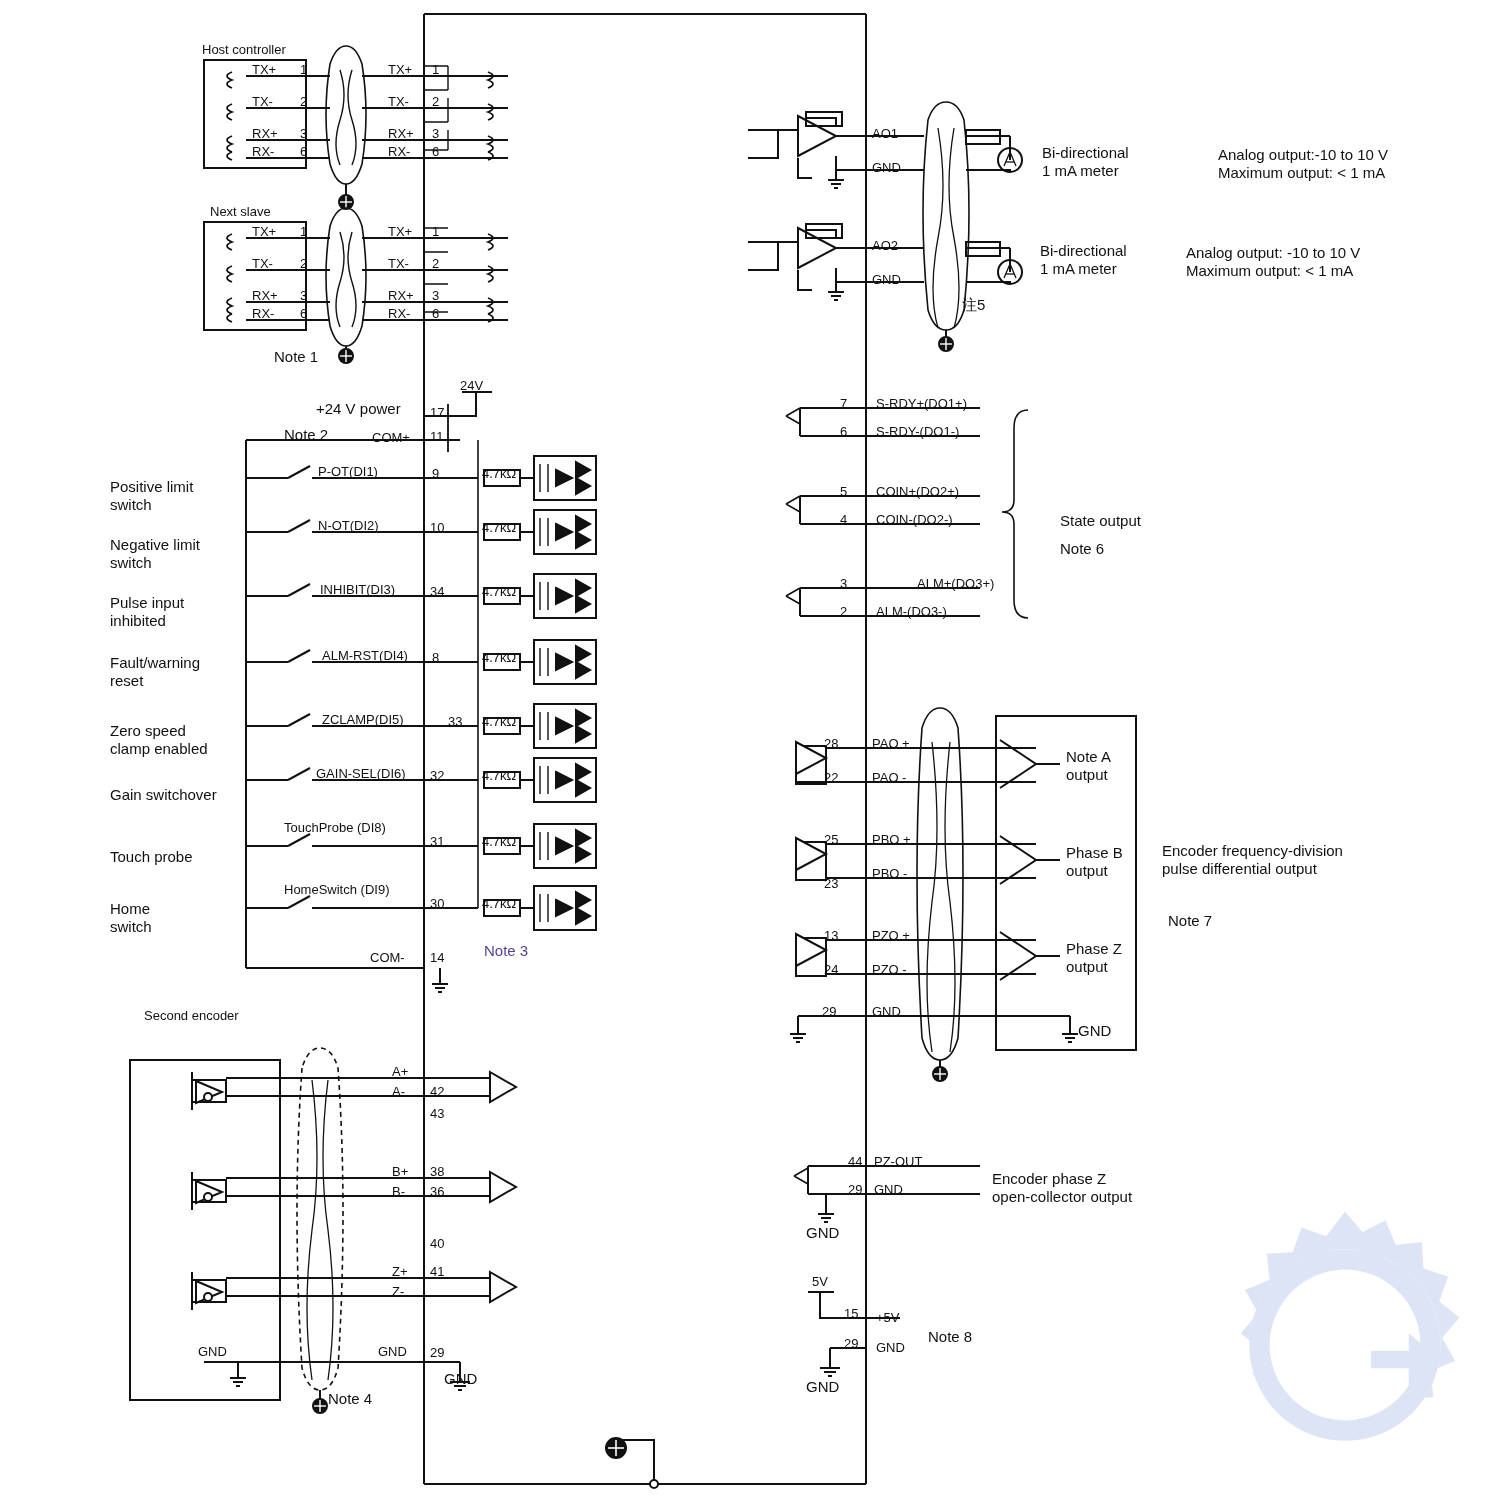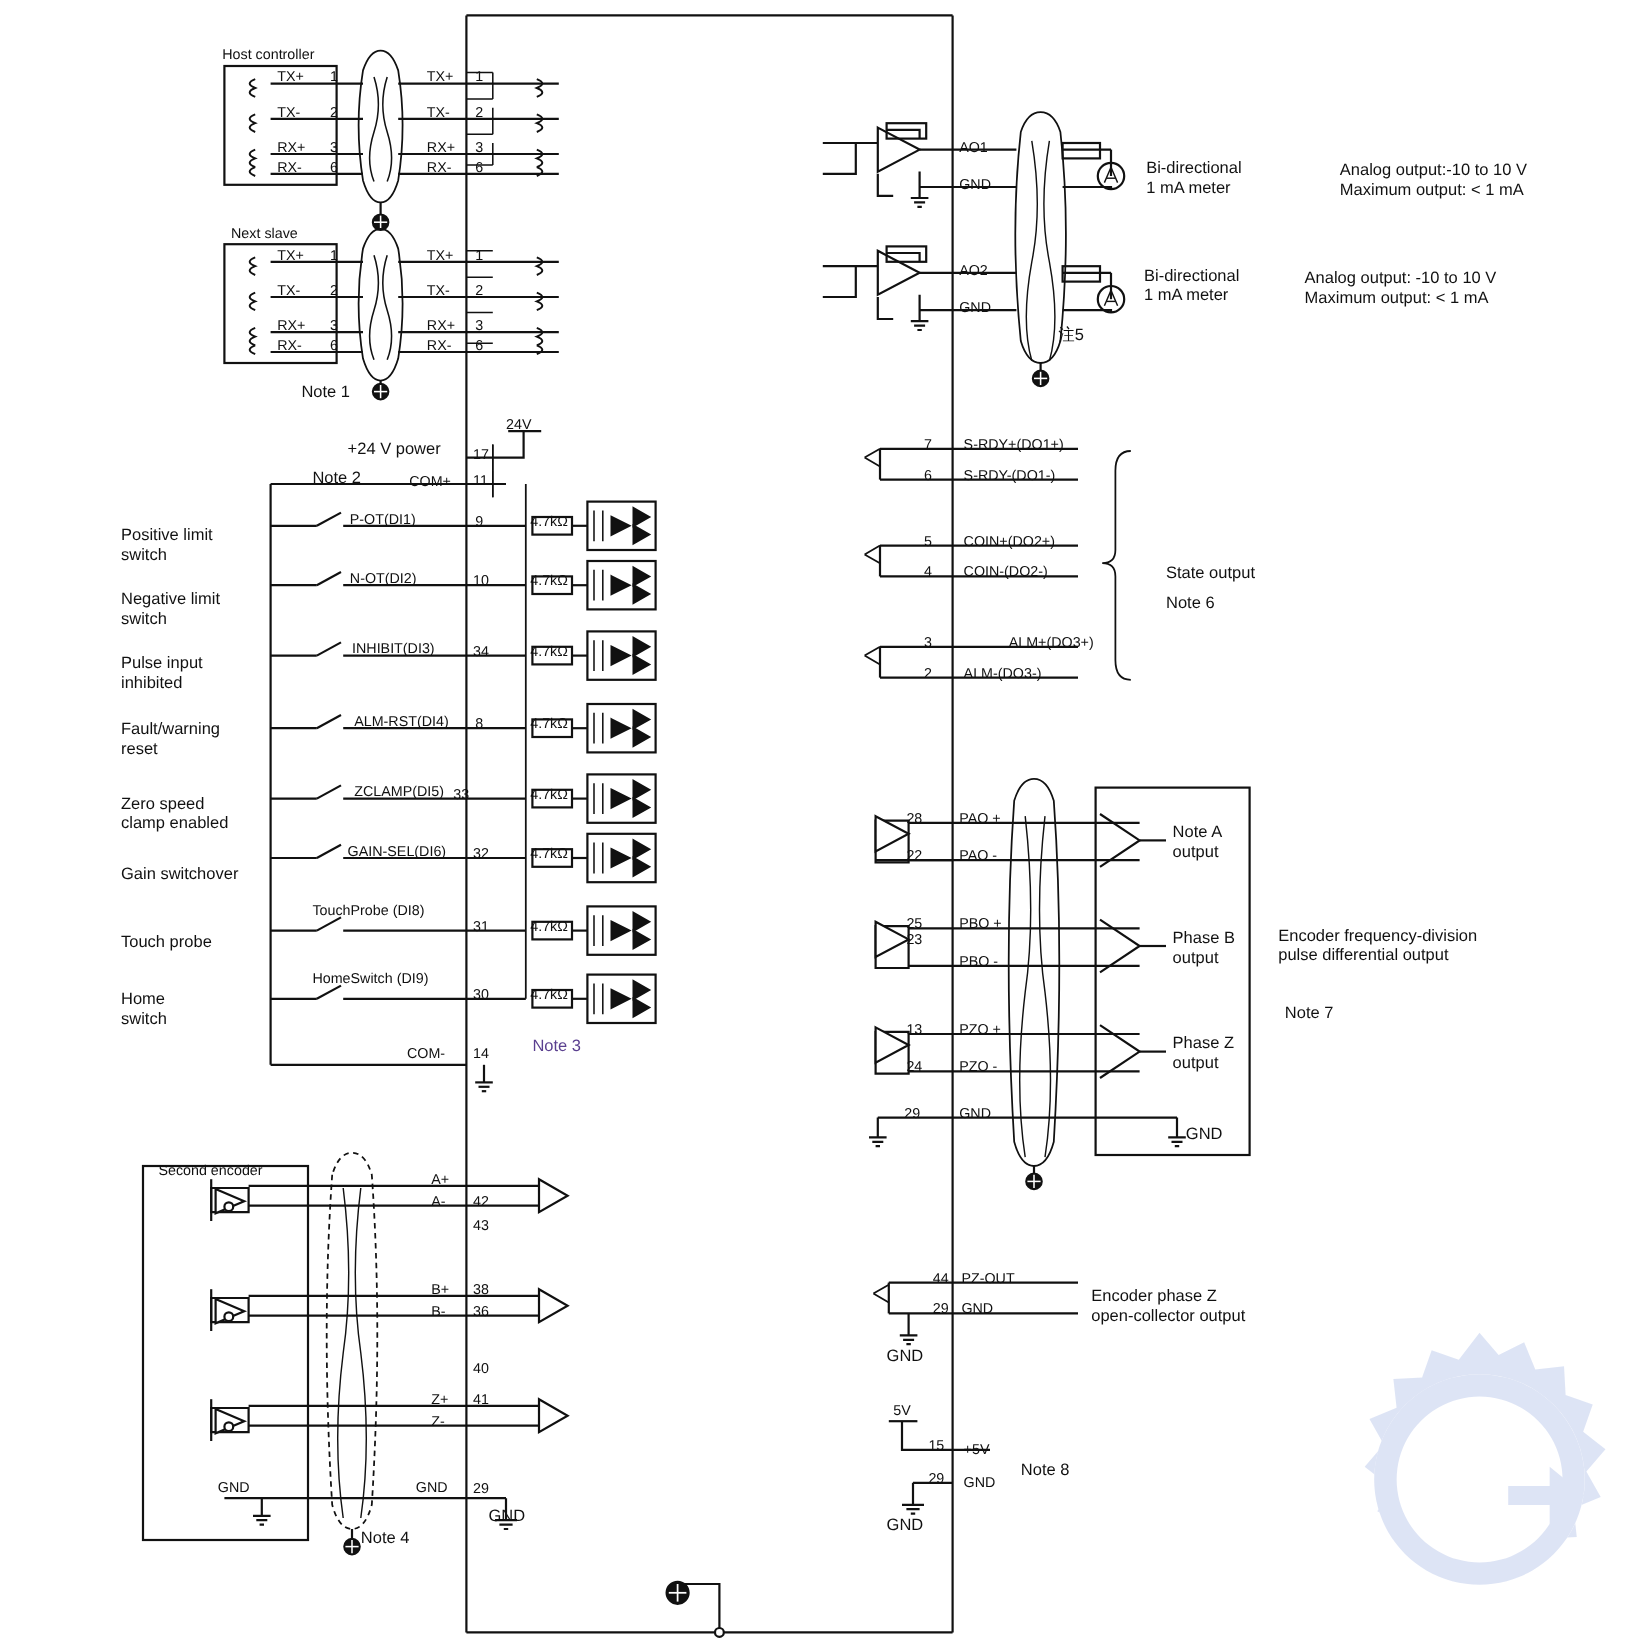--- a/index.html
+++ b/index.html
@@ -507,39 +507,39 @@
   <div class="lbl sm" style="left:322px; top:648px;">ALM-RST(DI4)</div>
   <div class="lbl sm" style="left:322px; top:712px;">ZCLAMP(DI5)</div>
   <div class="lbl sm" style="left:316px; top:766px;">GAIN-SEL(DI6)</div>
   <div class="lbl sm" style="left:284px; top:820px;">TouchProbe (DI8)</div>
   <div class="lbl sm" style="left:284px; top:882px;">HomeSwitch (DI9)</div>
 
   <div class="lbl pin" style="left:432px; top:466px;">9</div>
   <div class="lbl pin" style="left:430px; top:520px;">10</div>
   <div class="lbl pin" style="left:430px; top:584px;">34</div>
   <div class="lbl pin" style="left:432px; top:650px;">8</div>
-  <div class="lbl pin" style="left:412px; top:714px;">33</div>
+  <div class="lbl pin" style="left:448px; top:714px;">33</div>
   <div class="lbl pin" style="left:430px; top:768px;">32</div>
   <div class="lbl pin" style="left:430px; top:834px;">31</div>
   <div class="lbl pin" style="left:430px; top:896px;">30</div>
 
   <div class="lbl sm" style="left:482px; top:466px;">4.7kΩ</div>
   <div class="lbl sm" style="left:482px; top:520px;">4.7kΩ</div>
   <div class="lbl sm" style="left:482px; top:584px;">4.7kΩ</div>
   <div class="lbl sm" style="left:482px; top:650px;">4.7kΩ</div>
   <div class="lbl sm" style="left:482px; top:714px;">4.7kΩ</div>
   <div class="lbl sm" style="left:482px; top:768px;">4.7kΩ</div>
   <div class="lbl sm" style="left:482px; top:834px;">4.7kΩ</div>
   <div class="lbl sm" style="left:482px; top:896px;">4.7kΩ</div>
 
   <div class="lbl sm" style="left:370px; top:950px;">COM-</div>
   <div class="lbl pin" style="left:430px; top:950px;">14</div>
   <div class="lbl" style="left:484px; top:942px; color:#5a3f8f;">Note 3</div>
 
-  <div class="lbl sm" style="left:144px; top:1008px;margin-top:48px;">Second encoder</div>
+  <div class="lbl sm" style="left:144px; top:1008px;">Second encoder</div>
   <div class="lbl pin" style="left:392px; top:1064px;">A+</div>
   <div class="lbl pin" style="left:392px; top:1084px;">A-</div>
   <div class="lbl pin" style="left:430px; top:1106px;">43</div>
   <div class="lbl pin" style="left:430px; top:1084px;">42</div>
 
   <div class="lbl pin" style="left:392px; top:1164px;">B+</div>
   <div class="lbl pin" style="left:392px; top:1184px;">B-</div>
   <div class="lbl pin" style="left:430px; top:1164px;">38</div>
   <div class="lbl pin" style="left:430px; top:1184px;">36</div>
 
@@ -589,21 +589,21 @@
 
   <div class="lbl pin" style="left:824px; top:736px;">28</div>
   <div class="lbl sm" style="left:872px; top:736px;">PAO +</div>
   <div class="lbl pin" style="left:824px; top:770px;">22</div>
   <div class="lbl sm" style="left:872px; top:770px;">PAO -</div>
   <div class="lbl" style="left:1066px; top:748px;">Note A
 output</div>
 
   <div class="lbl pin" style="left:824px; top:832px;">25</div>
   <div class="lbl sm" style="left:872px; top:832px;">PBO +</div>
-  <div class="lbl pin" style="left:824px; top:846px;">23</div>
+  <div class="lbl pin" style="left:824px; top:876px;">23</div>
   <div class="lbl sm" style="left:872px; top:866px;">PBO -</div>
   <div class="lbl" style="left:1066px; top:844px;">Phase B
 output</div>
 
   <div class="lbl pin" style="left:824px; top:928px;">13</div>
   <div class="lbl sm" style="left:872px; top:928px;">PZO +</div>
   <div class="lbl pin" style="left:824px; top:962px;">24</div>
   <div class="lbl sm" style="left:872px; top:962px;">PZO -</div>
   <div class="lbl" style="left:1066px; top:940px;">Phase Z
 output</div>

